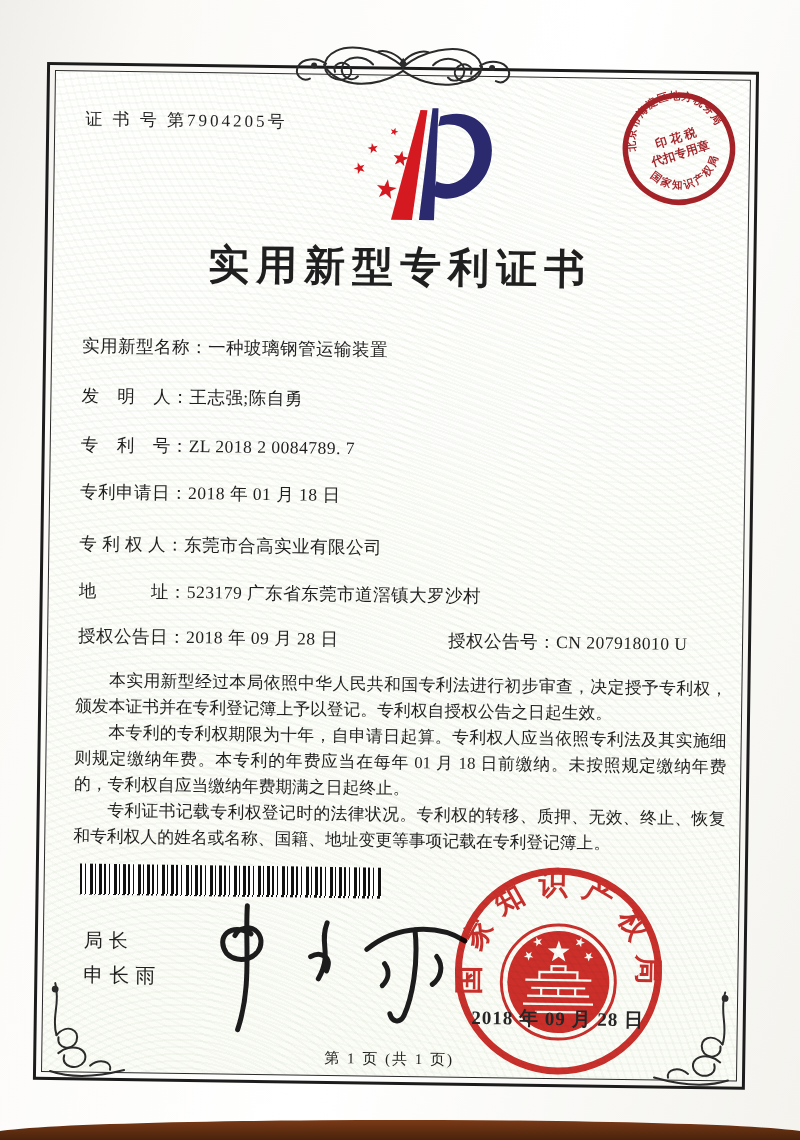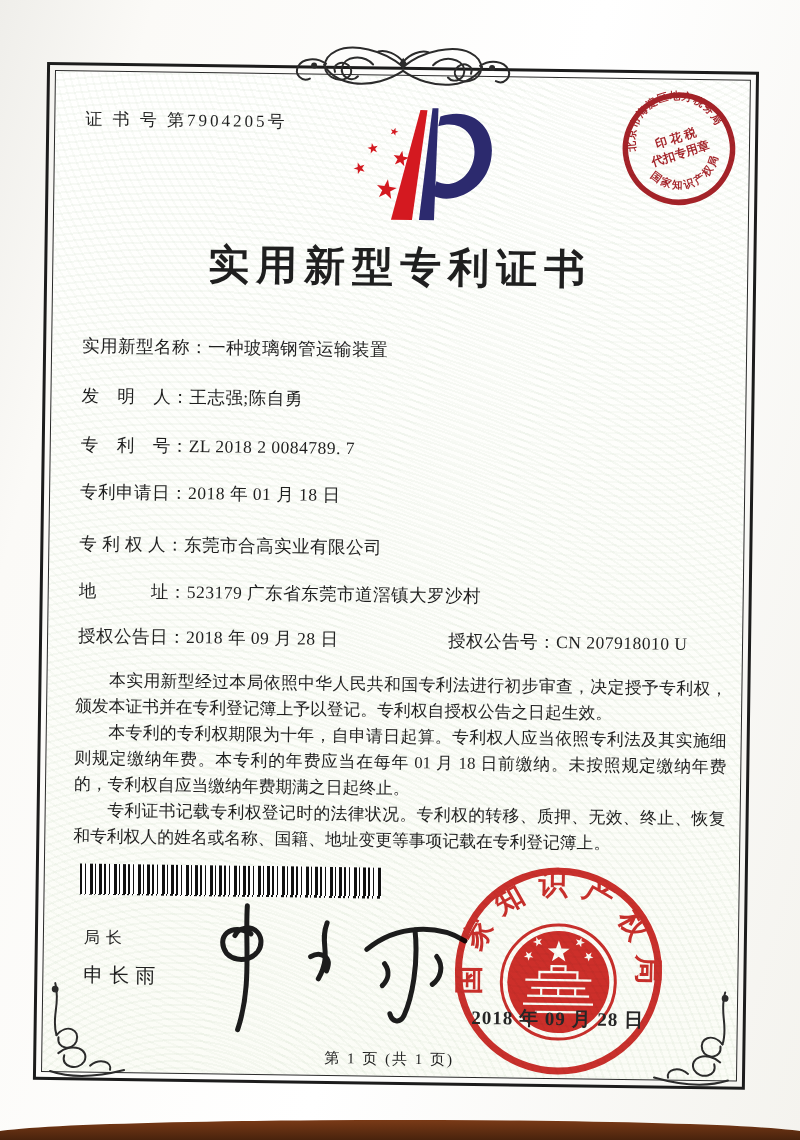--- a/index.html
+++ b/index.html
@@ -39,21 +39,21 @@
   .f4{top:460px;} .f5{top:507px;} .f6{top:552px;}
   .grant-no{position:absolute;left:370px;top:0;}
   .body-text{position:absolute;left:28px;top:596px;width:652px;
     font-size:16.8px;line-height:26px;text-align:justify;}
   .body-text p{margin:0;text-indent:2em;}
   .barcode{position:absolute;left:35px;top:792px;width:302px;height:31px;
     background:repeating-linear-gradient(90deg,
       #111 0 2px, #fff 2px 5px, #111 5px 6px, #fff 6px 10px,
       #111 10px 13px, #fff 13px 15px, #111 15px 16px, #fff 16px 19px,
       #111 19px 22px, #fff 22px 24px);}
-  .signer-role{position:absolute;left:40px;top:856px;font-size:16px;letter-spacing:6px;}
+  .signer-role{position:absolute;left:40px;top:856px;font-size:19px;letter-spacing:6px;}
   .signer-name{position:absolute;left:40px;top:890px;font-size:20px;letter-spacing:6px;}
   .signature{position:absolute;left:145px;top:820px;width:300px;height:145px;}
   .seal{position:absolute;left:408px;top:786px;width:215px;height:215px;
     opacity:.93;mix-blend-mode:multiply;}
   .seal-date{position:absolute;left:405px;top:928px;width:220px;text-align:center;
     font-size:19px;font-weight:bold;color:#262626;letter-spacing:1px;}
   .footer{position:absolute;left:0;right:0;top:974px;text-align:center;
     font-size:15px;letter-spacing:2px;}
 </style>
 </head>

